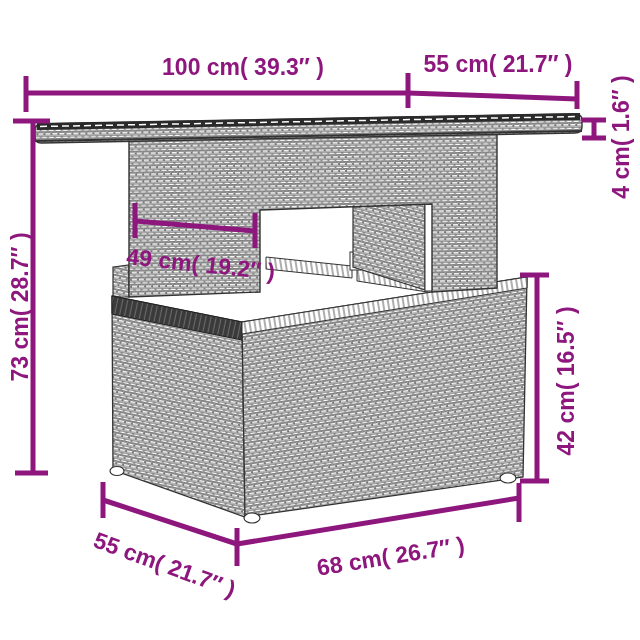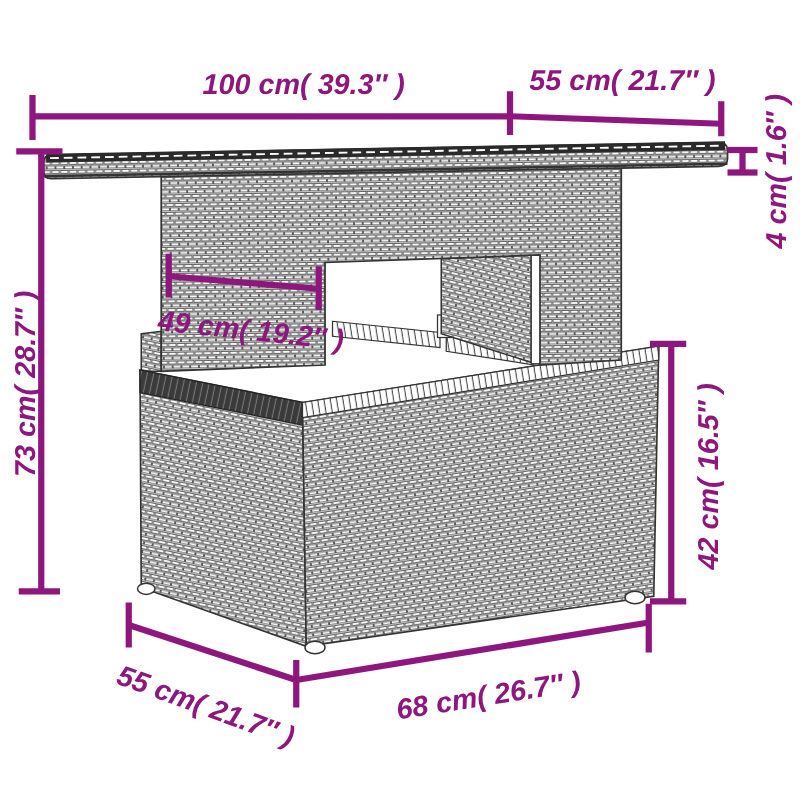--- a/index.html
+++ b/index.html
@@ -9,21 +9,20 @@
     width: 640px;
     height: 640px;
     overflow: hidden;
     font-family: "Liberation Sans", sans-serif;
   }
   .stage {
     position: relative;
     width: 640px;
     height: 640px;
     background: #ffffff;
-    font-style: italic;
   }
   svg { display: block; }
   .dim-text {
     font-family: "Liberation Sans", sans-serif;
     font-weight: bold;
     font-size: 23px;
     fill: #8e177e;
   }
   .dim-stroke {
     stroke: #8e177e;

